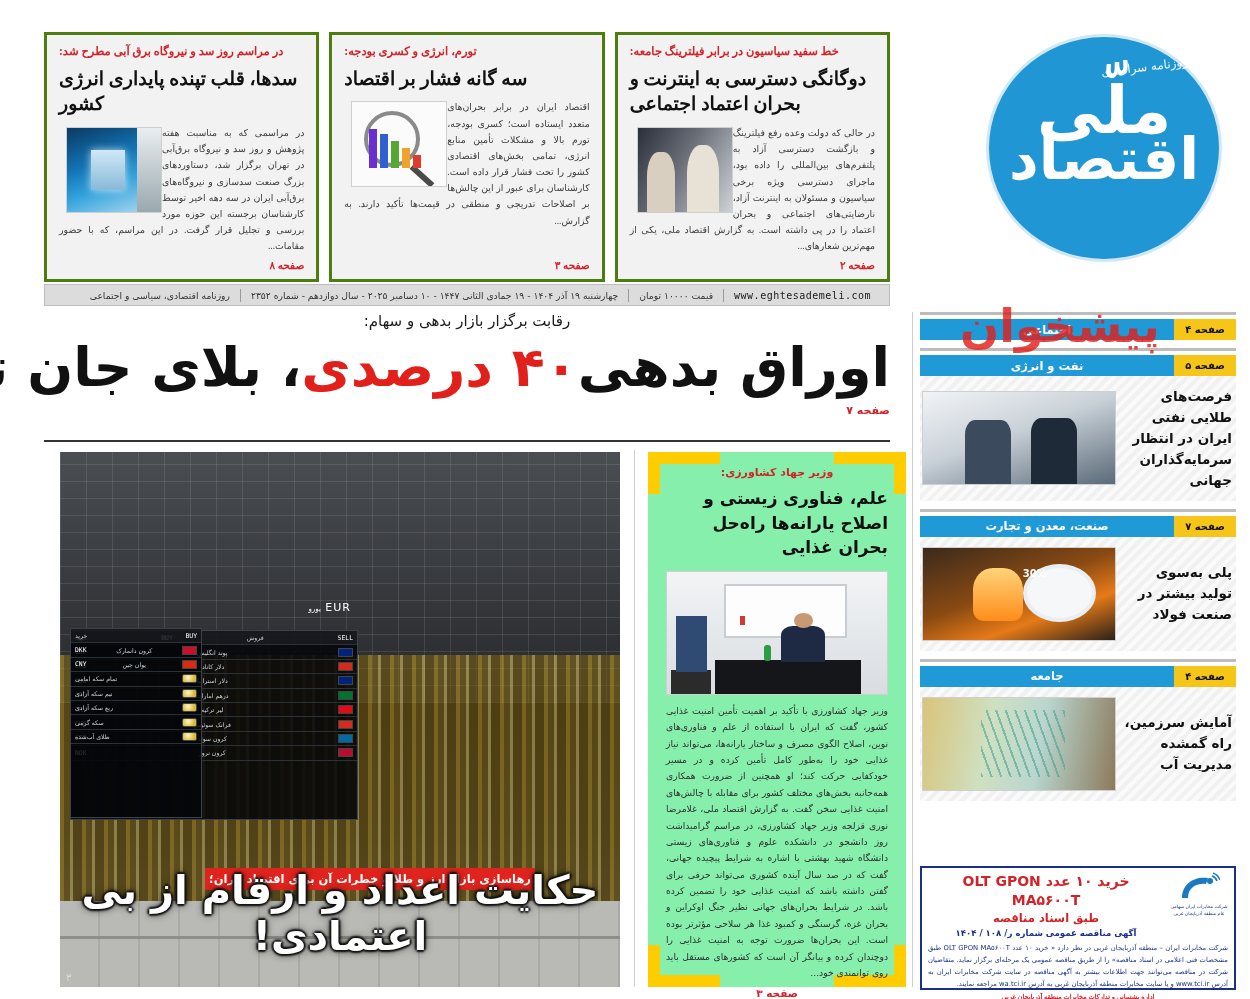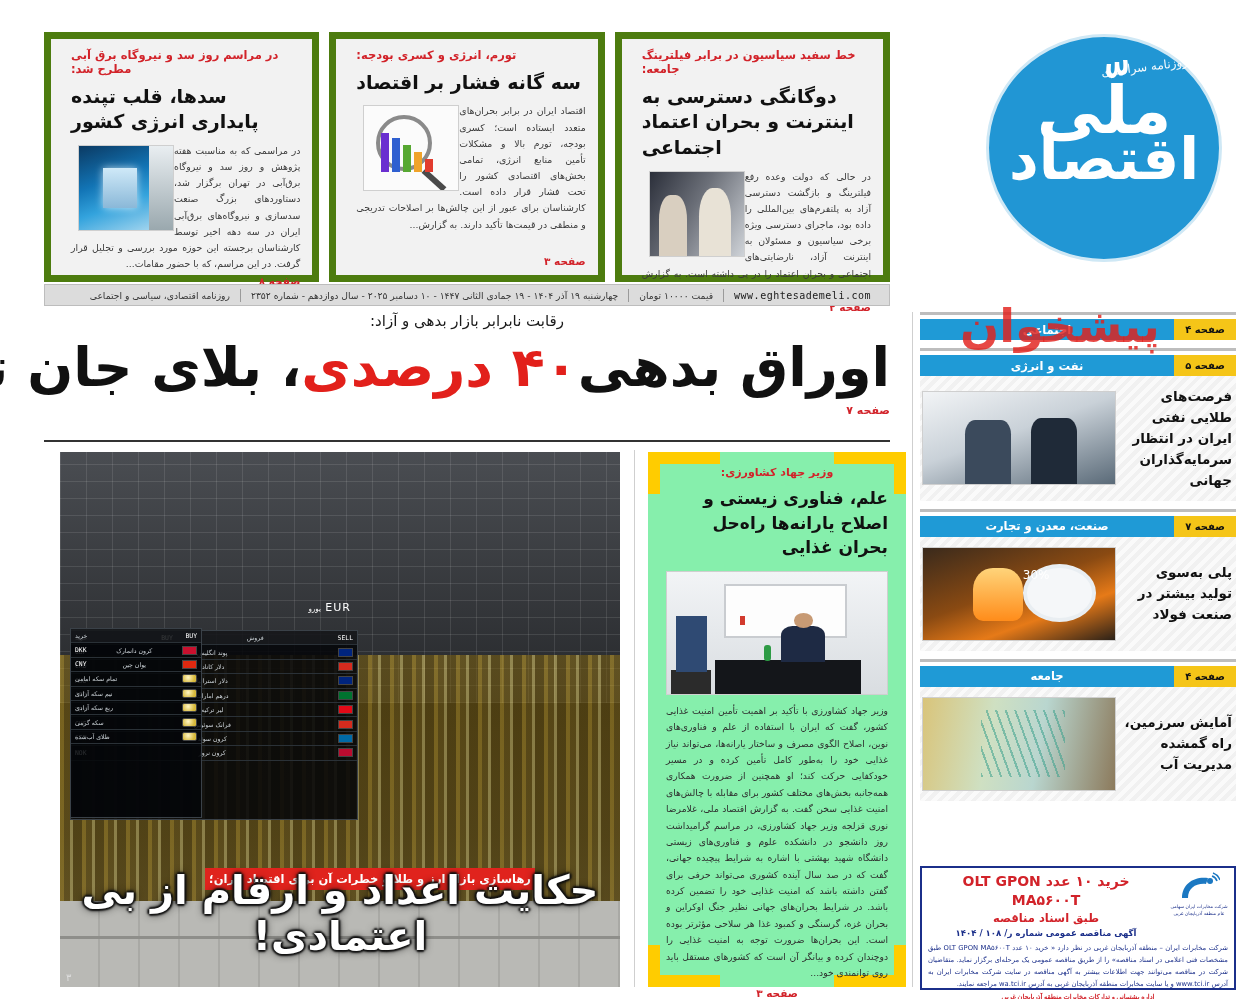--- a/index.html
+++ b/index.html
@@ -7,22 +7,22 @@
   html, body {
     width: 1250px; height: 999px;
     background: #ffffff;
     font-family: "DejaVu Sans", "Liberation Sans", sans-serif;
     overflow: hidden;
   }
   .page { position: relative; width: 1250px; height: 999px; background:#fff; }
 
   
   .topstrip { position:absolute; left:44px; top:32px; width:846px; height:250px; display:flex; gap:10px; }
-  .teaser { flex:1; background:#f2f2f2; border:7px solid #4d7c0f; padding:10px 12px 8px 20px;
-            display:flex; flex-direction:column; position:relative; }
+  .teaser { flex:1; background:#f2f2f2; border:3px solid #4d7c0f; padding:10px 12px 8px 12px;
+            display:flex; flex-direction:column; position:relative;font-family:Liberation Serif, serif; }
   .teaser .kicker { color:#d2232a; font-size:11.5px; font-weight:bold; text-align:left; letter-spacing:0; margin-bottom:7px; line-height:1.2; }
   .teaser .ttl { color:#111; font-size:19px; font-weight:bold; text-align:left; line-height:1.35; margin-bottom:8px; }
   .teaser .bodywrap { font-size:9.4px; color:#3a3a3a; line-height:1.72; text-align:justify; flex:1; }
   .teaser .thumb { float:left; width:96px; height:86px; margin:2px 0 4px 7px; border:1px solid #cfcfcf; overflow:hidden; position:relative; }
   .teaser .pg { color:#d2232a; font-size:10.5px; font-weight:bold; text-align:right; margin-top:3px; }
 
   
   .art-dam { background:linear-gradient(160deg,#0b3a63 0%,#1274b5 38%,#33a3dd 62%,#b9dff2 100%); }
   .art-dam:after { content:""; position:absolute; left:26%; top:26%; width:36%; height:48%;
       background:linear-gradient(180deg,#cfe9f8,#8ab8d8); box-shadow:0 0 8px rgba(255,255,255,.7); }
@@ -139,21 +139,21 @@
   .img-woman { background:linear-gradient(160deg,#2aa7d8 0%,#1d7fb0 55%,#0e4e72 100%); }
   .img-woman:before { content:""; position:absolute; left:42%; top:12%; width:30%; height:66%; background:#23272e; border-radius:48% 48% 18% 18%; }
   .img-woman:after { content:""; position:absolute; left:50%; top:20%; width:15%; height:26%; background:#d6ae8c; border-radius:50%; }
   .img-hand { background:linear-gradient(160deg,#f2f4f6 0%,#c9d1d8 45%,#5a6a78 100%); }
   .img-hand:before { content:""; position:absolute; left:22%; bottom:0; width:24%; height:70%; background:#3b4a5c; border-radius:22% 22% 0 0; }
   .img-hand:after { content:""; position:absolute; right:20%; bottom:0; width:24%; height:72%; background:#1f2a38; border-radius:22% 22% 0 0; }
   .img-steel { background:linear-gradient(160deg,#3a2a1c 0%,#8a4a12 45%,#e67a18 70%, #2b2118 100%); }
   .img-steel:before { content:""; position:absolute; left:26%; top:22%; width:26%; height:58%;
       background:linear-gradient(180deg,#ffd47a,#ff8c1a); border-radius:40% 40% 20% 20%; filter:blur(.4px); }
   .img-steel:after { content:""; position:absolute; right:10%; top:18%; width:34%; height:54%; border:4px solid #e9eef2; border-radius:50%; background:#f5f7f9; }
-  .img-steel .pct { position:absolute; left:52%; top:22%; color:#fff; font-size:12px; font-weight:normal; z-index:3; }
+  .img-steel .pct { position:absolute; left:52%; top:22%; color:#fff; font-size:10px; font-weight:bold; z-index:3; }
   .img-map { background:linear-gradient(100deg,#d9c47a 0%,#cfe0c2 35%,#b9d6cf 60%,#8c7a5c 100%); }
   .img-map:before { content:""; position:absolute; left:30%; top:14%; width:44%; height:72%;
       background:repeating-linear-gradient(70deg, rgba(60,160,140,.55) 0 2px, transparent 2px 9px); }
 
   
   .adbox { position:absolute; left:920px; top:866px; width:316px; height:124px; border:2px solid #1b2f8a; background:#fff; padding:4px 6px; }
   .ad-top { display:flex; align-items:flex-start; gap:6px; }
   .ad-logo { flex:0 0 58px; text-align:center; }
   .ad-logo .mark { width:42px; height:30px; margin:0 auto 2px auto; position:relative; }
   .ad-logo .mark svg { width:42px; height:30px; }
@@ -230,21 +230,21 @@
     <div class="seg site">www.eghtesademeli.com</div>
     <div class="sep"></div>
     <div class="seg">قیمت ۱۰۰۰۰ تومان</div>
     <div class="sep"></div>
     <div class="seg">چهارشنبه ۱۹ آذر ۱۴۰۴ - ۱۹ جمادی الثانی ۱۴۴۷ - ۱۰ دسامبر ۲۰۲۵ - سال دوازدهم - شماره ۲۳۵۲</div>
     <div class="sep"></div>
     <div class="seg">روزنامه اقتصادی، سیاسی و اجتماعی</div>
   </div>
 
   <div class="headzone">
-    <div class="head-kicker">رقابت نابرابر بازار بدهی و آزاد:</div>
+    <div class="head-kicker">رقابت برگزار بازار بدهی و سهام:</div>
     <div class="head-main"><span>اوراق بدهی</span><span class="hl">۴۰ درصدی</span><span>، بلای جان تولید</span></div>
     <div class="head-pg">صفحه ۷</div>
   </div>
   <div class="hrule"></div>
   <div class="vline" style="left:634px; top:450px; height:537px;"></div>
   <div class="vline" style="left:912px; top:312px; height:675px;"></div>
 
   <div class="photoblock">
     <div class="ph-sky"></div>
     <div class="ph-grid"></div>

